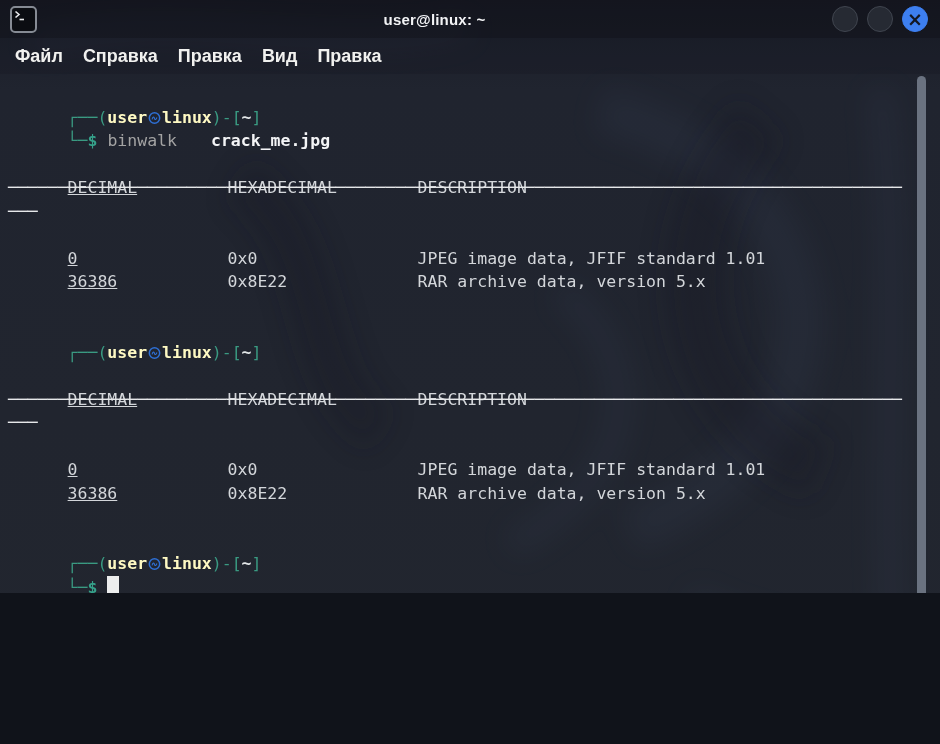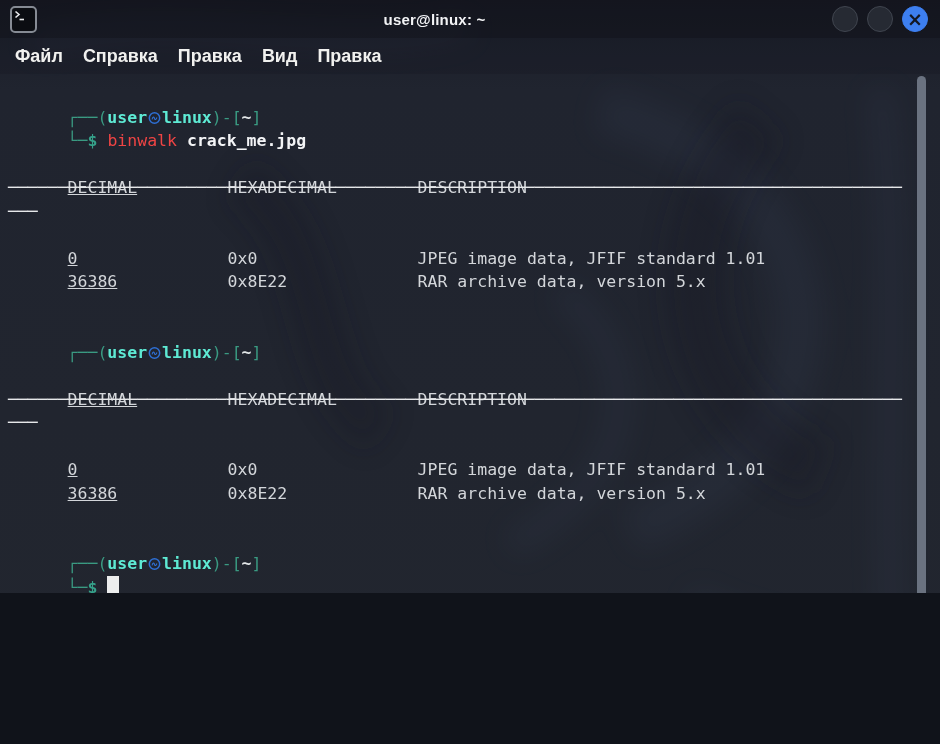--- a/index.html
+++ b/index.html
@@ -60,24 +60,24 @@
     position:relative;z-index:1;
     height:670px;
     padding:8px 0 0 8px;
     font-family:"DejaVu Sans Mono","Liberation Mono",monospace;
     font-size:16.5px;
     overflow:hidden;
   }
   .tline{height:23.5px;line-height:23.5px;white-space:pre;}
   .t-teal{color:#3a9a82;}
   .t-dollar{color:#35a18a;font-weight:bold;}
-  .t-blue{color:#5eead4;font-weight:bold;}
-  .t-cmd{color:#ef4444;}
+  .t-blue{color:#fef9c3;font-weight:bold;}
+  .t-cmd{color:#a3a3a3;}
   .t-opt{color:#3fa06e;}
-  .t-file{color:#f3f4f6;font-weight:bold;}
+  .t-file{color:#f3f4f6;font-weight:bold;margin-left:24px;}
   .t-path{color:#e2e6e8;font-weight:bold;}
   .t-text{color:#d3d6da;}
   .t-sep{color:#e6e8ea;}
   .mgap{display:inline-block;width:10px;}
   .col-dec{display:inline-block;width:160px;text-decoration:underline;}
   .col-hex{display:inline-block;width:190px;}
   .at-icon{
     display:inline-block;width:13px;height:14px;
     vertical-align:-2px;margin:0 1px;
   }

